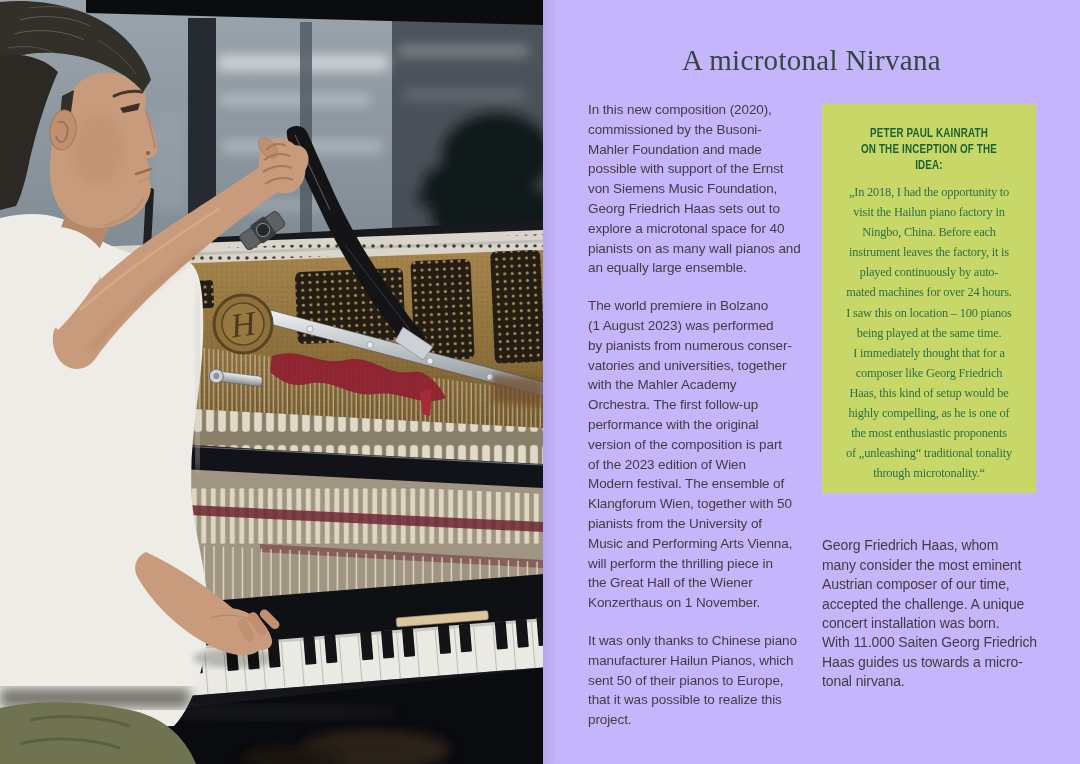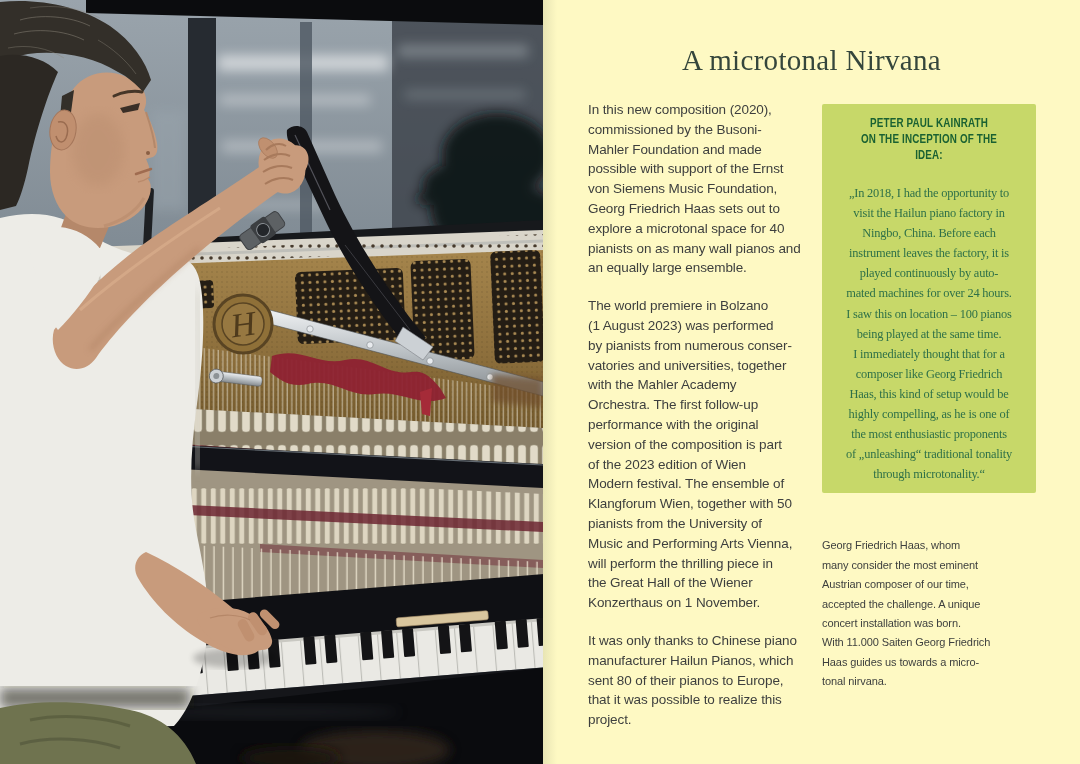--- a/index.html
+++ b/index.html
@@ -3,50 +3,50 @@
 <meta charset="utf-8">
 <style>
   html,body{margin:0;padding:0;background:#444;}
   .spread{
     position:relative;width:1080px;height:764px;overflow:hidden;
     display:flex;background:#edf2ec;
     font-family:"Liberation Sans",sans-serif;
   }
   .photo{width:543px;height:764px;flex:0 0 543px;position:relative;background:#6f7a84;}
   .photo svg{display:block;width:543px;height:764px;}
-  .page{position:relative;flex:1;height:764px;background:#fef9c3;}
+  .page{position:relative;flex:1;height:764px;background:#c4b5fd;}
   .page::before{content:"";position:absolute;left:0;top:0;bottom:0;width:14px;
     background:linear-gradient(90deg,rgba(40,50,45,.10),rgba(40,50,45,0));pointer-events:none;}
   .page-title{
     position:absolute;top:44px;left:0;width:100%;text-align:center;
     font-family:"Liberation Serif","DejaVu Serif",serif;
     font-size:29px;font-weight:400;color:#35463c;letter-spacing:.3px;
   }
   .col-left{
     position:absolute;left:45px;top:100px;width:232px;
     font-size:13.5px;line-height:19.8px;letter-spacing:-.1px;color:#3d3f3e;
   }
   .col-left p{margin:0 0 18px 0;white-space:pre-line;}
   .callout{
     position:absolute;left:279px;top:104px;width:214px;height:389px;
-    background:#c7d869;box-sizing:border-box;padding:11px 11px 0 11px;border-radius:2px;
+    background:#c7d869;box-sizing:border-box;padding:21px 11px 0 11px;border-radius:2px;
   }
   .callout-heading{
     color:#1a6132;font-weight:700;font-size:12px;line-height:16px;text-align:center;
     white-space:pre-line;letter-spacing:.2px;
     transform:scaleX(.82);transform-origin:50% 50%;
   }
   .callout-quote{
-    margin-top:20px;text-align:center;white-space:pre-line;
+    margin-top:9px;text-align:center;white-space:pre-line;
     font-family:"Liberation Serif","DejaVu Serif",serif;
     font-size:12.4px;line-height:20.1px;letter-spacing:-.2px;color:#2e7048;
   }
   .closing{
     position:absolute;left:279px;top:517px;width:232px;
-    font-size:11px;line-height:19.4px;letter-spacing:-.1px;color:#3d3f3e;
+    font-size:14px;line-height:19.4px;letter-spacing:-.1px;color:#3d3f3e;
     white-space:pre-line;
   }
   .closing .it{}
 </style>
 </head>
 <body>
 
 <div class="spread">
 
   <div class="photo" role="img" aria-label="Piano technician in a white polo shirt leaning over an open upright piano, holding a black tuning lever on the tuning pins with one hand while touching the keys with the other">
@@ -323,21 +323,21 @@
 of the 2023 edition of Wien
 Modern festival. The ensemble of
 Klangforum Wien, together with 50
 pianists from the University of
 Music and Performing Arts Vienna,
 will perform the thrilling piece in
 the Great Hall of the Wiener
 Konzerthaus on 1 November.</p>
       <p>It was only thanks to Chinese piano
 manufacturer Hailun Pianos, which
-sent 80 of their pianos to Europe,
+sent 50 of their pianos to Europe,
 that it was possible to realize this
 project.</p>
     </div>
 
     <div class="callout">
       <div class="callout-heading">PETER PAUL KAINRATH
 ON THE INCEPTION OF THE IDEA:</div>
       <div class="callout-quote">„In 2018, I had the opportunity to
 visit the Hailun piano factory in
 Ningbo, China. Before each

